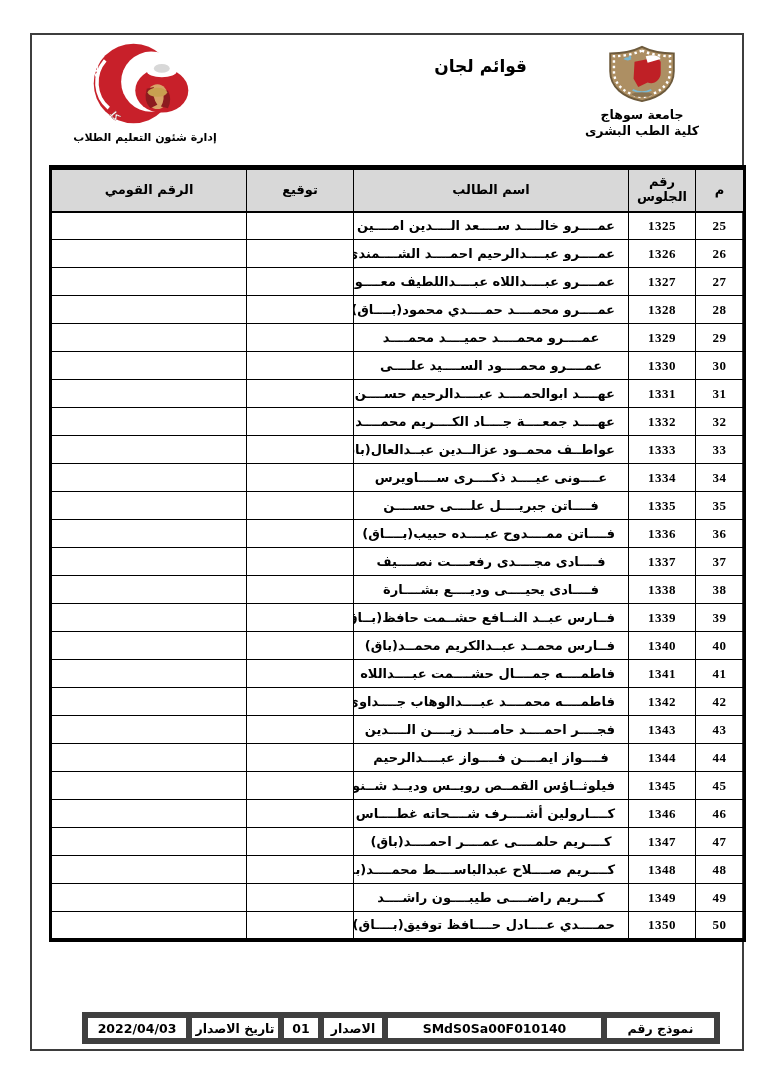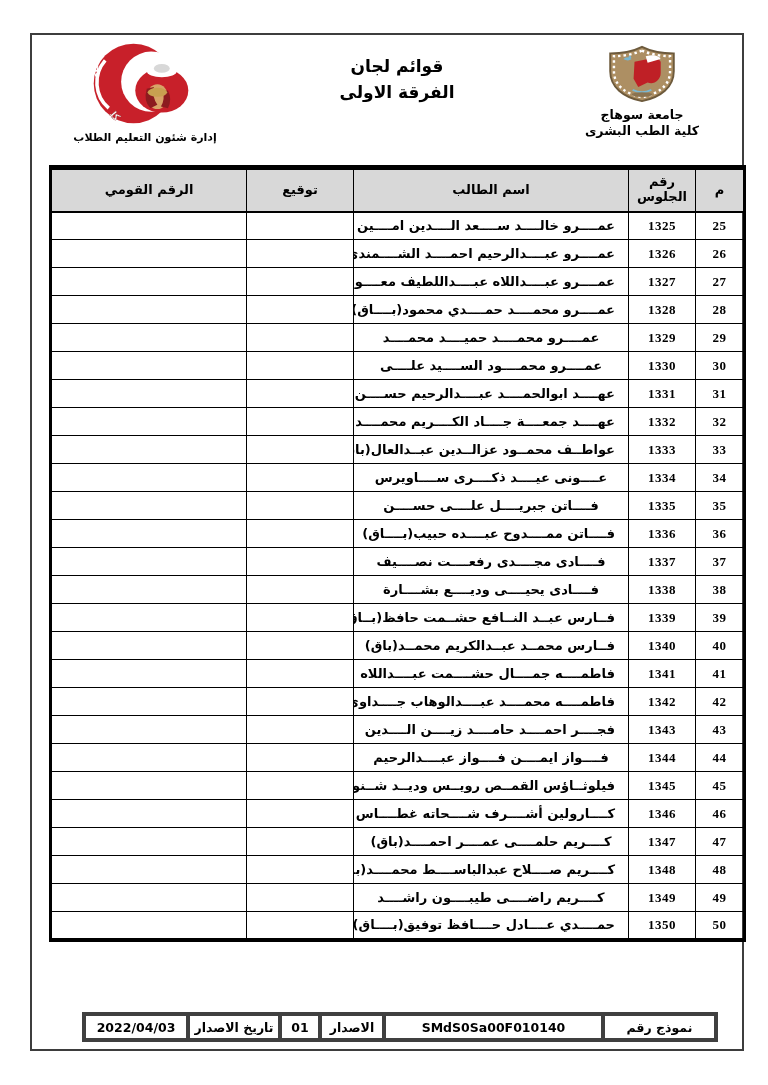--- a/index.html
+++ b/index.html
@@ -11,21 +11,21 @@
   }
   .frame {
     position:absolute; left:30px; top:33px; width:714px; height:1018px;
     border:2px solid #3d3d3d; background:#fff;
   }
   
   .logo-left { position:absolute; left:28px; top:6px; width:170px; text-align:center; }
   .logo-left svg { width:148px; height:84px; }
   .logo-left .caption { font-size:11px; font-weight:bold; margin-top:2px; font-family:"DejaVu Sans",sans-serif; }
   .title-block { position:absolute; left:235px; top:18px; width:260px; text-align:center; }
-  .title-block div { font-size:17px; font-weight:bold; line-height:26px; font-family:"DejaVu Sans",sans-serif; }
+  .title-block div { font-size:17px; font-weight:bold; line-height:26px; font-family:"DejaVu Sans",sans-serif;text-align:right; }
   .logo-right { position:absolute; left:534px; top:10px; width:152px; text-align:center; }
   .logo-right svg { width:72px; height:58px; }
   .logo-right .caption { font-size:12.5px; font-weight:bold; line-height:16px; font-family:"DejaVu Sans",sans-serif; }
   
   table.students {
     position:absolute; left:17px; top:130px; width:661px;
     border-collapse:collapse; table-layout:fixed;
     border:3px solid #000; border-top-width:5px; border-bottom-width:4px;
   }
   table.students th {
@@ -43,21 +43,21 @@
   th.col-name,   td.col-name   { width:275px; }
   th.col-sign,   td.col-sign   { width:107px; }
   th.col-nid,    td.col-nid    { width:196px; }
   td.col-serial, td.col-seat { font-size:14px; letter-spacing:0.5px; }
   
   table.footer {
     position:absolute; left:50px; top:977px; width:632px;
     border-collapse:collapse; table-layout:fixed;
   }
   table.footer td {
-    border:4px solid #404040; height:26px; font-size:12.5px; font-weight:bold;
+    border:6px solid #404040; height:26px; font-size:12.5px; font-weight:bold;
     text-align:center; vertical-align:middle; font-family:"DejaVu Sans",sans-serif;
   }
   td.f-label  { width:113px; }
   td.f-code   { width:219px; font-family:"Liberation Serif","DejaVu Serif",serif; font-size:14px; }
   td.f-issue  { width:64px;  }
   td.f-issval { width:40px;  font-family:"Liberation Serif","DejaVu Serif",serif; font-size:14px;margin-left:48px; }
   td.f-datlab { width:92px;  }
   td.f-date   { width:104px; font-family:"Liberation Serif","DejaVu Serif",serif; font-size:14px; }
 </style>
 </head>
@@ -87,21 +87,20 @@
         </text>
         <text font-size="11" font-weight="bold" fill="#ffffff" stroke="#8c1b1f" stroke-width="0.4" font-family="DejaVu Sans, sans-serif">
           <textPath href="#arcBot" startOffset="12%">كلية الطب</textPath>
         </text>
       </svg>
       <div class="caption">إدارة شئون التعليم الطلاب</div>
     </div>
 
     <div class="title-block">
       <div>قوائم لجان</div>
-      <div>الفرقة الاولى</div>
     </div>
 
     <div class="logo-right">
       <svg viewBox="0 0 76 62">
         <path d="M38,2 C48,7 62,9 72,9 L72,28 C72,45 58,56 38,60 C18,56 4,45 4,28 L4,9 C14,9 28,7 38,2 Z" fill="#ad8f63" stroke="#6d5a3c" stroke-width="2"></path>
         <path d="M38,6 C47,10 59,12 68,12 L68,28 C68,43 56,52 38,56 C20,52 8,43 8,28 L8,12 C17,12 29,10 38,6 Z" fill="none" stroke="#ffffff" stroke-width="2.6" stroke-dasharray="2.6 3.2"></path>
         <path d="M30,18 L54,13 L58,18 L58,30 C58,38 50,43 44,40 L34,45 L29,36 Z" fill="#bf2026"></path>
         <path d="M42,12 Q54,9 58,15 L44,19 Z" fill="#ffffff"></path>
         <path d="M18,15 q 4,-4 9,0 q -4,3 -9,0 Z" fill="#79b7d2"></path>
         <circle cx="25" cy="13" r="1.4" fill="#79b7d2"></circle>

